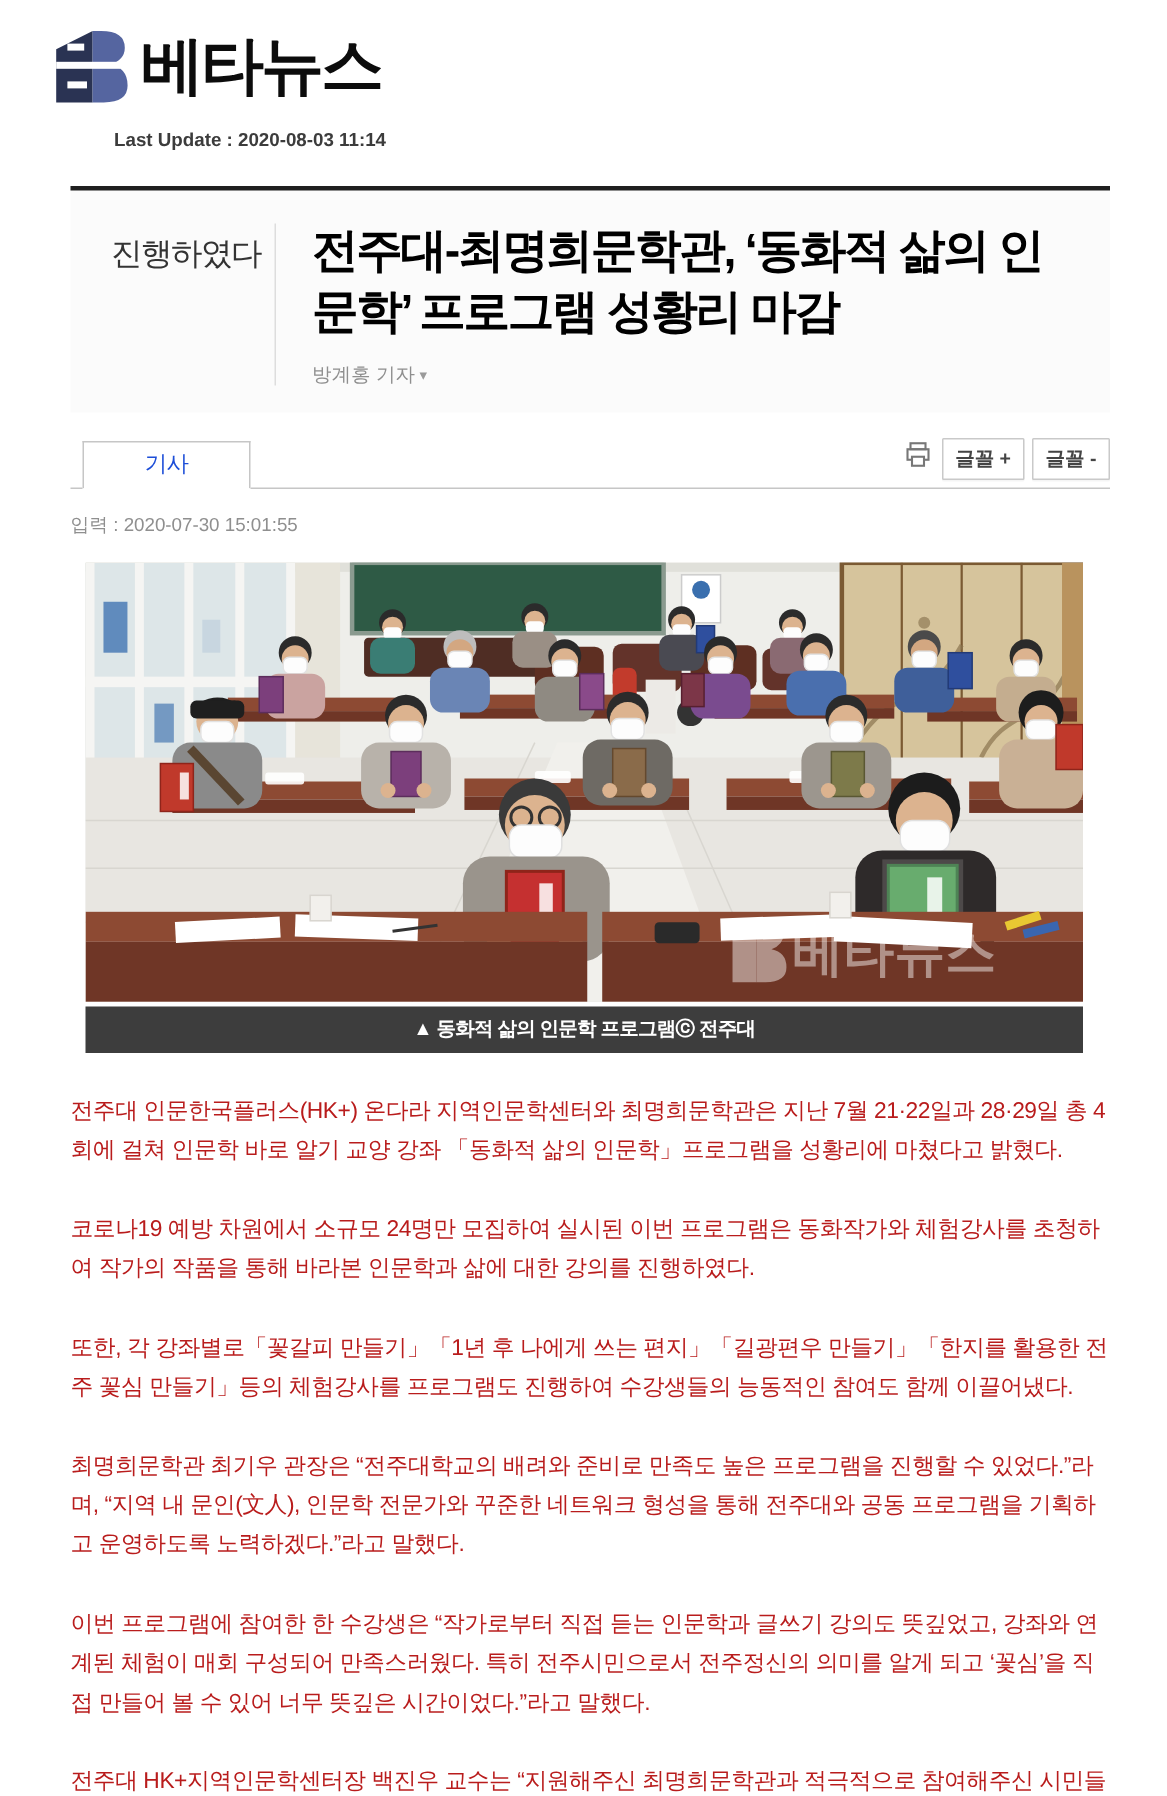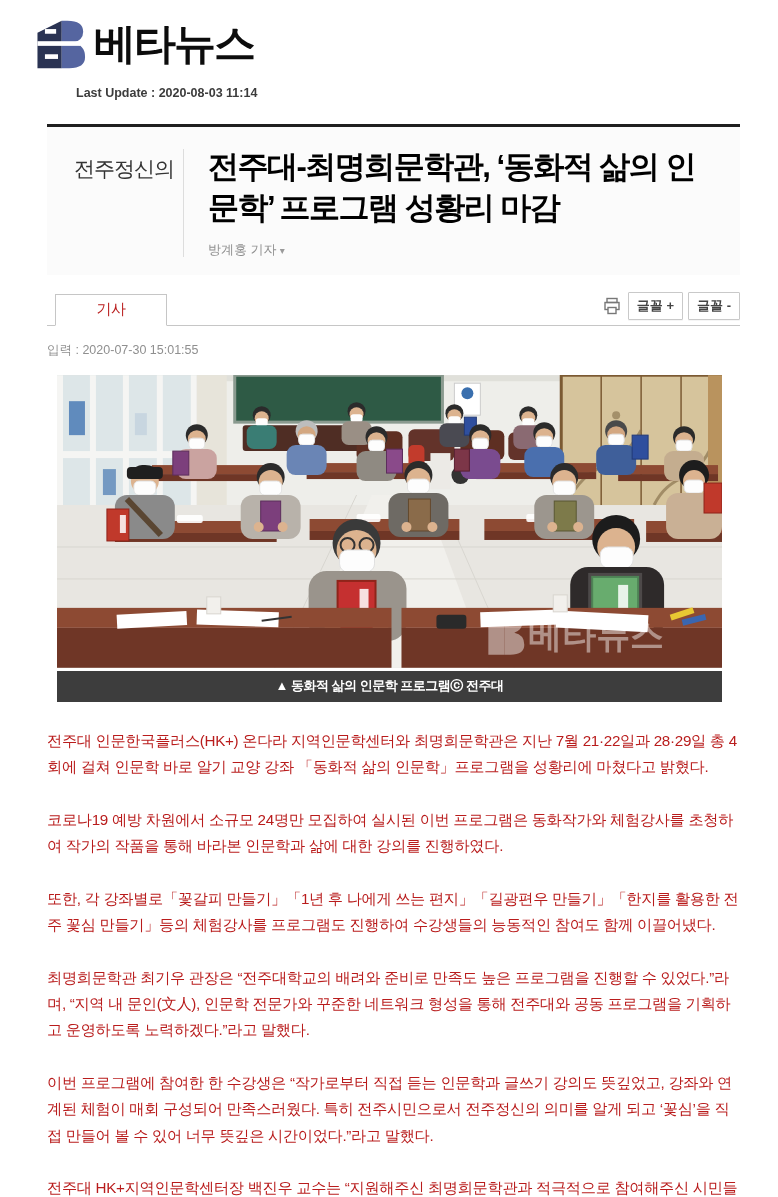--- a/index.html
+++ b/index.html
@@ -41,23 +41,23 @@
   .reporter-row { margin-top:12px; font-size:13px; color:#8f8f8f; display:flex; align-items:center; gap:3px; cursor:pointer; }
   .chevron { font-size:10px; color:#9a9a9a; transform:translateY(1px); }
 
   
   .tab-strip { position:relative; height:41px; margin-top:10px; border-bottom:1px solid #c6c6c6; }
   .tab {
     position:absolute; left:8px; bottom:-1px;
     width:112px; height:32px;
     background:#fff; border:1px solid #c6c6c6; border-bottom:1px solid #fff;
     display:flex; align-items:center; justify-content:center;
-    font-size:15px; color:#b91c1c; letter-spacing:-0.5px; cursor:pointer;
-  }
-  .tab-tools { position:absolute; right:0; bottom:5px; display:flex; align-items:center; gap:5px;margin-top:28px; }
+    font-size:15px; color:#1d4ed8; letter-spacing:-0.5px; cursor:pointer;
+  }
+  .tab-tools { position:absolute; right:0; bottom:5px; display:flex; align-items:flex-start; gap:5px;margin-top:28px; }
   .print-btn { background:none; border:none; cursor:pointer; padding:2px; display:flex; }
   .font-btn {
     min-width:52px; height:28px; padding:0 8px;
     background:#fff; border:1px solid #c9c9c9; border-radius:1px;
     font-size:13px; color:#444; font-weight:600; cursor:pointer;
     font-family:"Liberation Sans",sans-serif;
     box-shadow:0 1px 0 rgba(0,0,0,0.04);
   }
 
   .published { margin-top:16px; font-size:12.5px; color:#8f8f8f; }
@@ -93,21 +93,21 @@
         <rect x="16" y="41" width="14" height="5" fill="#ffffff"></rect>
       </svg>
       <span class="logo-text">베타뉴스</span>
     </div>
     <div class="last-update">Last Update : 2020-08-03 11:14</div>
   </div>
 
   <div class="content">
 
     <div class="title-box">
-      <div class="category-cell">전주정신의</div>
+      <div class="category-cell">진행하였다</div>
       <div class="title-divider"></div>
       <div class="title-cell">
         <h1 class="article-title">전주대-최명희문학관, ‘동화적 삶의 인문학’ 프로그램 성황리 마감</h1>
         <div class="reporter-row">
           <span>방계홍 기자</span>
           <span class="chevron">▾</span>
         </div>
       </div>
     </div>
 

